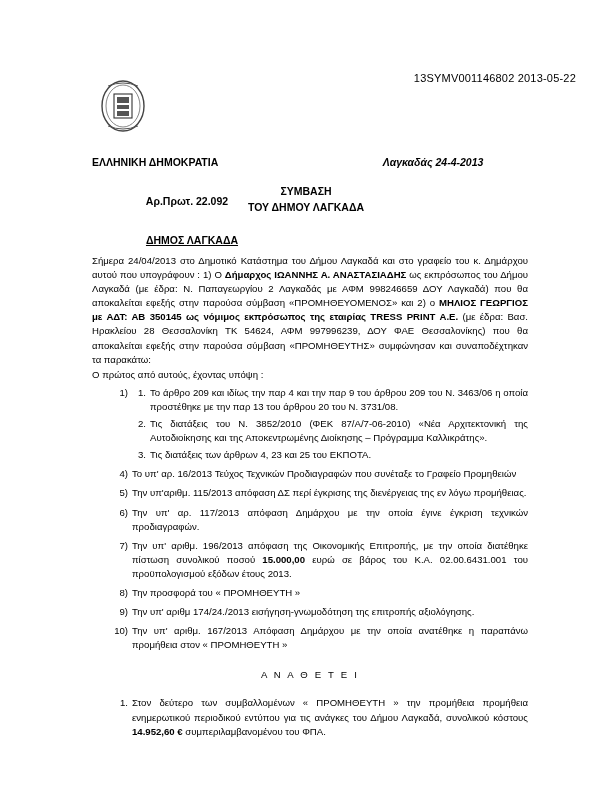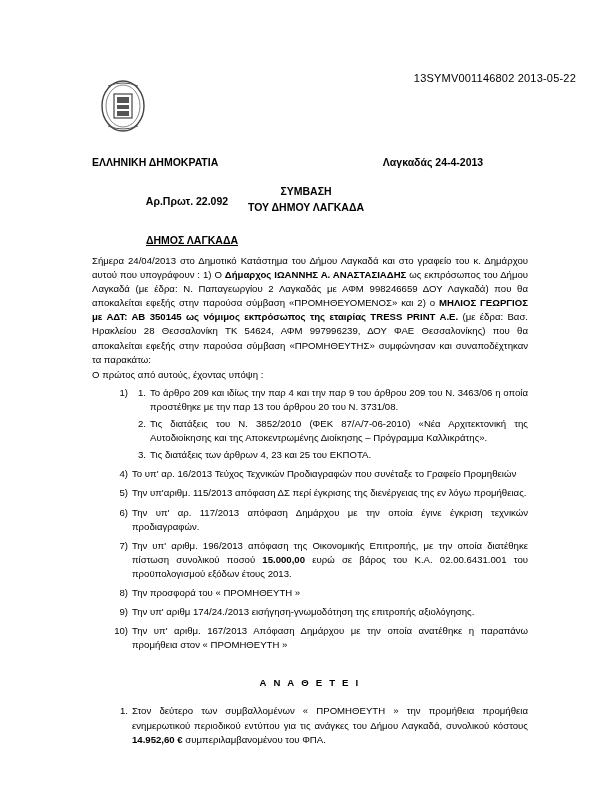--- a/index.html
+++ b/index.html
@@ -62,21 +62,21 @@
     width: 190px;
     text-align: right;
   }
   .hdr .left-col div, .hdr .right-col div { white-space: nowrap; margin-top: 24px; }
   .hdr .l1 { }
   .hdr .l3 {
     text-align: center;
     width: 200px;
     text-decoration: underline;
   }
-  .hdr .r1 { text-align: center; }
+  .hdr .r1 { text-align: center; font-style: italic; }
   .hdr .r2 { text-align: center; }
 
   
   .title-block {
     position: absolute;
     top: 184px;
     left: 0;
     width: 612px;
     text-align: center;
     font-size: 10.5px;
@@ -131,23 +131,23 @@
     margin-bottom: 3px;
   }
   ol.sublist > li .marker {
     position: absolute;
     left: -18px;
     width: 14px;
     text-align: right;
   }
 
   .anatheti {
-    margin-top: 24px;
+    margin-top: 16px;
     text-align: center;
-    font-weight: bold;
+    font-weight: normal;
     letter-spacing: 2.2px;
     font-size: 9.6px;
   }
 
   ol.finallist {
     margin: 14px 0 0 0;
     padding-left: 40px;
     list-style: none;
   }
   ol.finallist > li {

